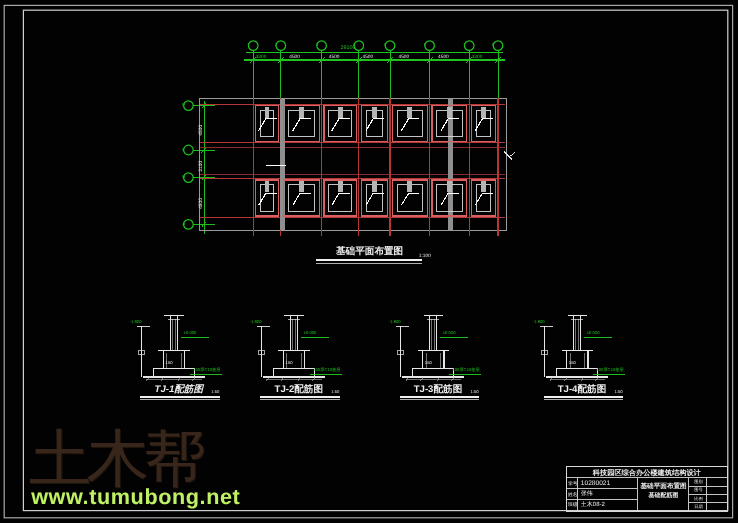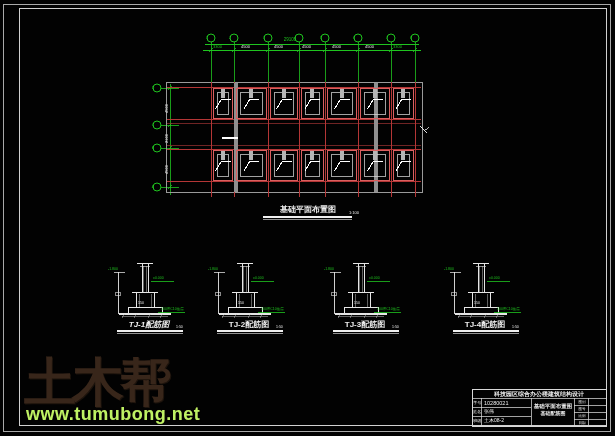--- a/index.html
+++ b/index.html
@@ -15,21 +15,21 @@
   .b{font-weight:bold;}
   .g{color:#1fc41f;}
   .s35{font-size:7px;transform:scale(.5);}
   .s4{font-size:8px;transform:scale(.5);}
   .s45{font-size:9px;transform:scale(.5);}
   .s5{font-size:10px;transform:scale(.5);}
   .s55{font-size:11px;transform:scale(.5);}
   .s6{font-size:12px;transform:scale(.5);}
   .s8{font-size:8px;}
   .rot{transform:rotate(-90deg) scale(.5);}
-  #wm-brand{position:absolute;z-index:1;left:24px;top:348px;font-size:52px;font-weight:bold;
+  #wm-brand{position:absolute;z-index:1;left:24px;top:348px;font-size:52px;font-weight:normal;
             letter-spacing:-4px;color:#38261a;text-shadow:1px 1px 0 #1c130c;}
   #wm-url{position:absolute;z-index:1;left:26px;top:404px;font-size:18px;font-weight:bold;
           letter-spacing:.5px;color:#bef264;text-shadow:0 0 1px #2a1a0e;}
 </style>
 </head>
 <body>
 <div id="stage">
 
 <div id="wm-brand">土木帮</div>
 <div id="wm-url">www.tumubong.net</div>

